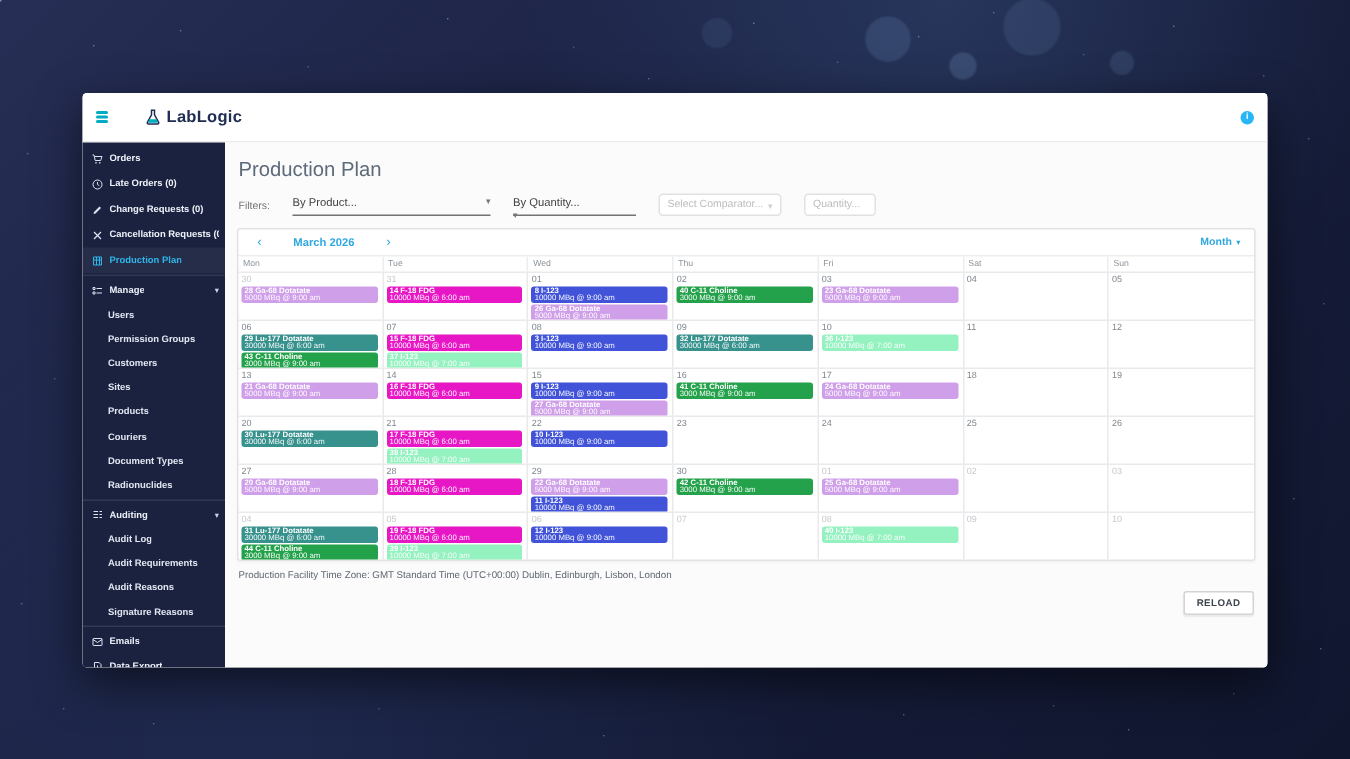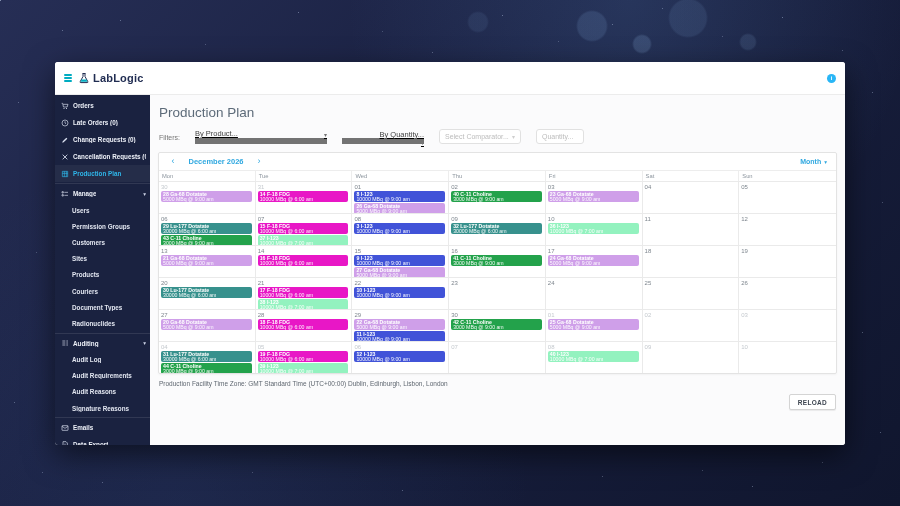--- a/index.html
+++ b/index.html
@@ -38,21 +38,21 @@
       880px 432px 0 rgba(190,205,235,.5), 42px 472px 0 rgba(190,205,235,.45);
   }
   .window {
     position: absolute; left: 55px; top: 62px; width: 790px; height: 383px;
     background: #fff; border-radius: 3px; overflow: hidden;
     box-shadow: 0 10px 30px rgba(0,0,0,.55);
     display: flex; flex-direction: column;
   }
   
   .app-header { flex: 0 0 22px; background: #fff; border-bottom: 1px solid #ececec;
-    display: flex; align-items: center; padding: 10px 9px; gap: 6px; }
+    display: flex; align-items: center; padding: 10px 9px; gap: 24px; }
   .burger { display: flex; flex-direction: column; gap: 1.6px; width: 8px; cursor: pointer; }
   .burger i { display: block; height: 1.4px; background: #00acc1; border-radius: 1px; }
   .logo { display: flex; align-items: center; gap: 3px; }
   .logo svg { width: 12px; height: 12px; }
   .logo-text { font-size: 11px; font-weight: 800; color: #212d52; letter-spacing: .2px; }
   .info-dot { margin-left: auto; width: 9px; height: 9px; border-radius: 50%;
     background: #29b6f6; color: #fff; font-size: 6px; font-weight: 700;
     display: flex; align-items: center; justify-content: center; cursor: pointer; }
   
   .app-body { flex: 1; display: flex; min-height: 0; }
@@ -69,22 +69,22 @@
   .side-item.active .lbl, .side-item.active .ic { color: #2fb6ea; }
   .side-sub { height: 16.2px; padding-left: 17px; }
   .side-sub .lbl { font-weight: 600; color: #e2e6f0; }
   .side-divider { height: 1px; background: rgba(255,255,255,.1); margin: 1px 0; }
   
   .main { flex: 1; background: #fbfbfc; padding: 8px 8px 0 8px;
     display: flex; flex-direction: column; min-width: 0; }
   .page-title { font-size: 13.5px; font-weight: 400; color: #5d6b79; margin: 2px 0 9px 1px; }
   .filters { display: flex; align-items: flex-end; gap: 15px; margin: 0 1px 8px 1px; }
   .flabel { font-size: 7px; color: #757575; padding-bottom: 3px; }
-  .sel { border-bottom: 6px solid #737373; height: 14px; display: flex;
-    align-items: flex-end; justify-content: space-between; cursor: pointer; text-decoration: underline; }
+  .sel { border-bottom: 1px solid #737373; height: 14px; display: flex;
+    align-items: flex-start; justify-content: space-between; cursor: pointer; }
   .sel .txt { font-size: 7.5px; color: #424242; }
   .sel .caret { font-size: 6px; color: #757575; }
   .sel-product { width: 132px; }
   .sel-quantity { width: 82px; flex-direction: column; }
   .box { border: 1px solid #e1e1e1; border-radius: 3px; height: 15px; background: #fff;
     display: flex; align-items: center; justify-content: space-between; padding: 0 5px; }
   .box .txt { font-size: 7px; color: #bcbcbc; }
   .box .caret { font-size: 6px; color: #cfcfcf; }
   .box-comparator { width: 82px; }
   .box-qty { width: 48px; }
@@ -287,21 +287,21 @@
           <span class="caret">▾</span>
         </div>
         <div class="box box-qty">
           <span class="txt">Quantity...</span>
         </div>
       </div>
 
       <div class="cal-card">
         <div class="cal-head">
           <span class="nav-arrow">‹</span>
-          <span class="month-label">December 2026</span>
+          <span class="month-label">March 2026</span>
           <span class="nav-arrow">›</span>
           <div class="view-select">
             <span class="txt">Month</span>
             <span class="caret">▾</span>
           </div>
         </div>
         <div class="dow-row" id="dow-row">
             <div class="dow">Mon</div>
             <div class="dow">Tue</div>
             <div class="dow">Wed</div>

